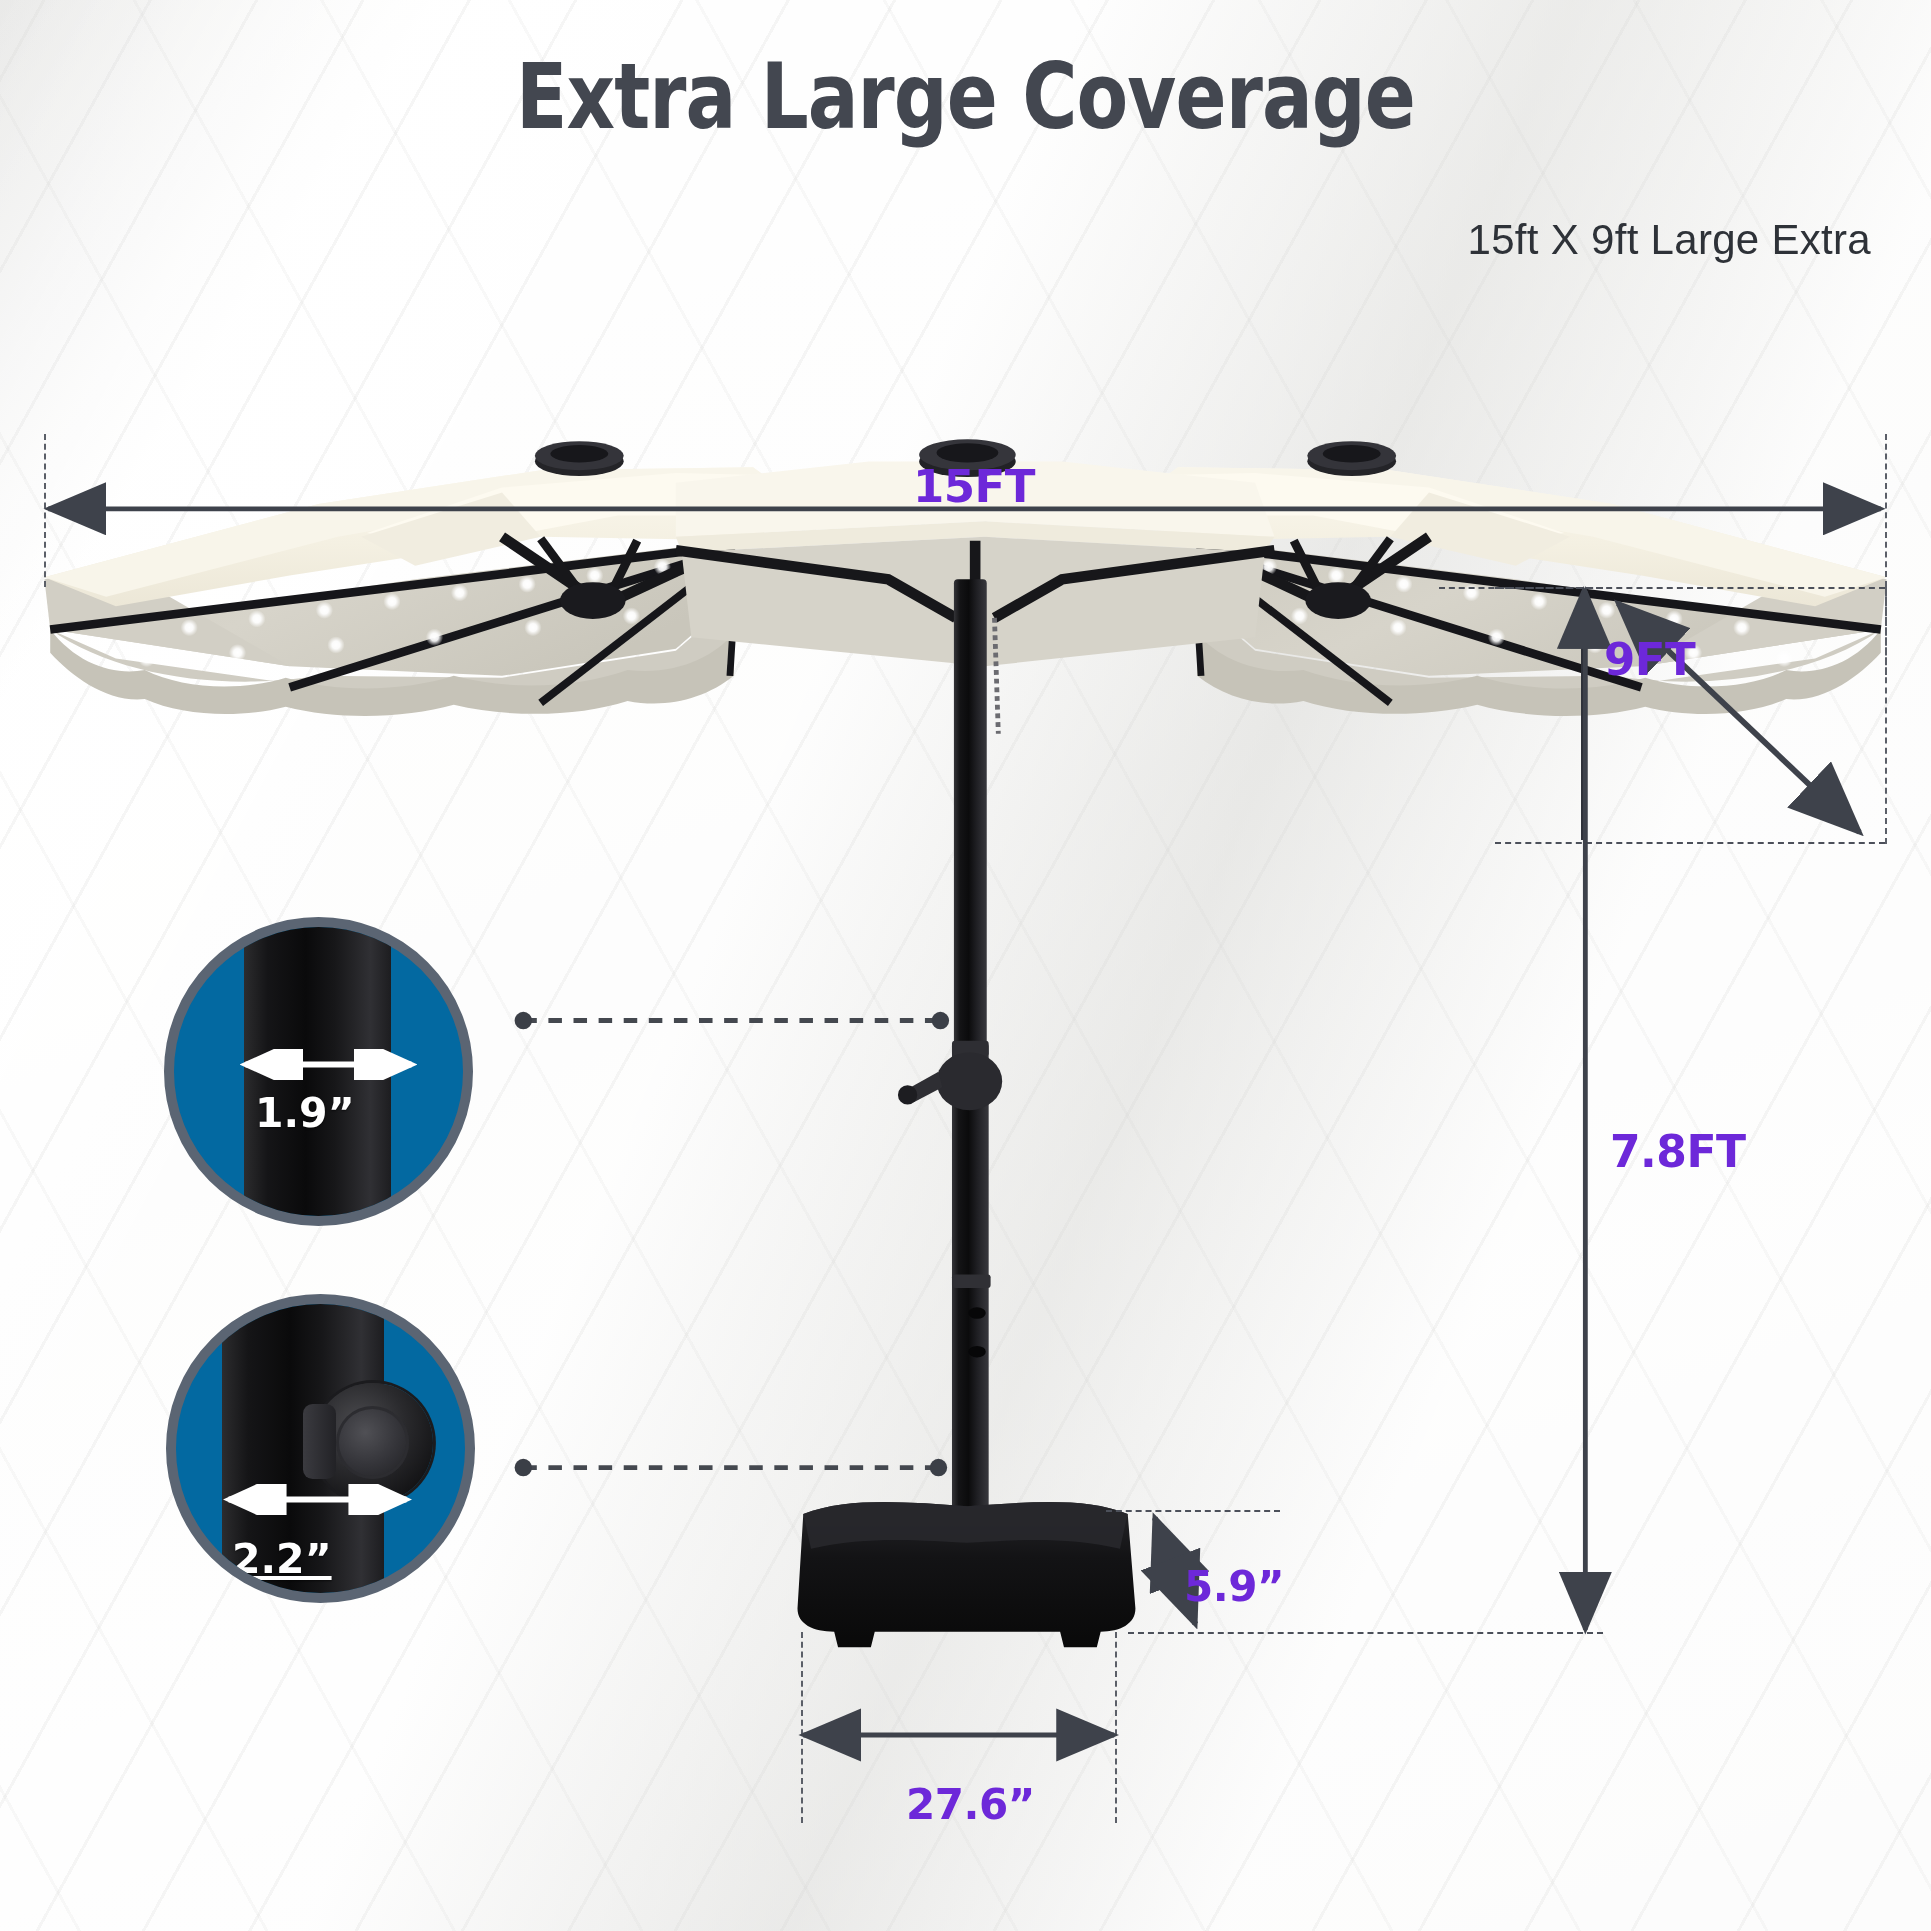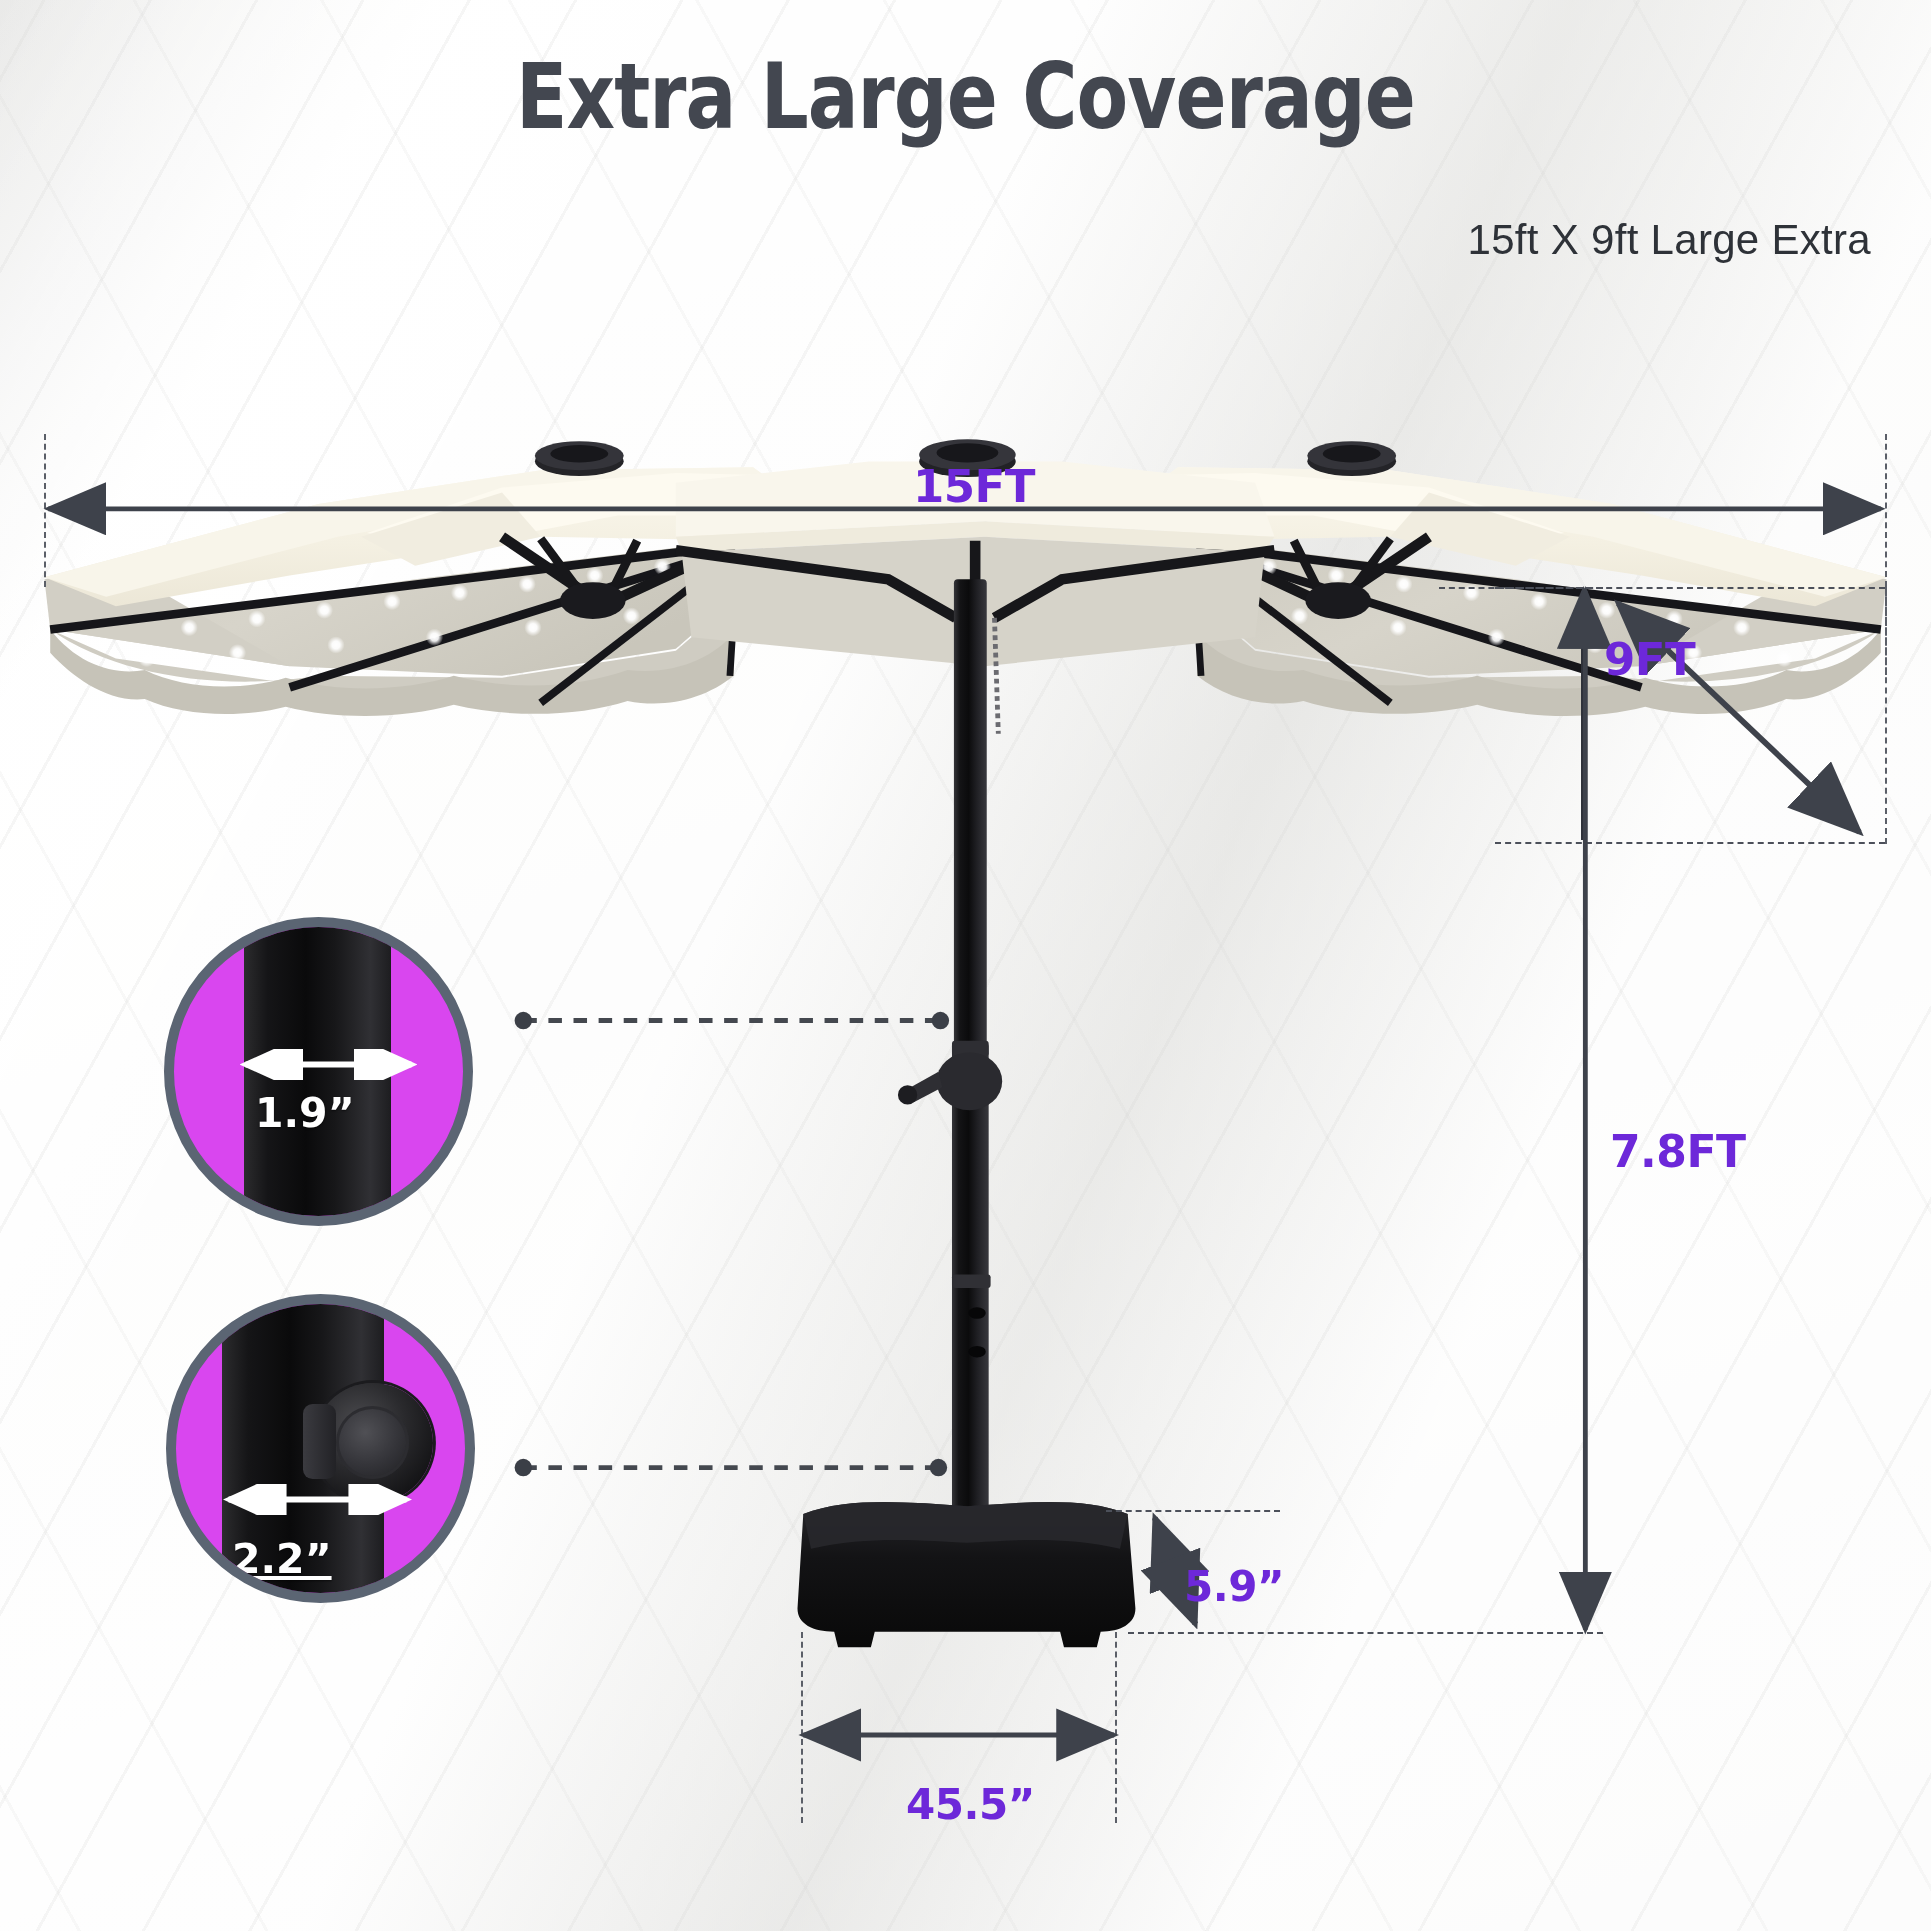--- a/index.html
+++ b/index.html
@@ -68,21 +68,21 @@
   }
 
   
   svg.ov{ position:absolute; left:0; top:0; width:1931px; height:1931px; overflow:visible; pointer-events:none; }
 
   
   .callout{
     position:absolute;
     border-radius:50%;
     border:10.6px solid #5b6573;
-    background:#d946ef;
+    background:#0369a1;
     overflow:hidden;
   }
   #callout-1{ left:164px; top:917px;  width:309px; height:309px; }
   #callout-2{ left:166px; top:1294px; width:309px; height:309px; }
 
   .c-pole{
     position:absolute; top:-13.5px; bottom:-13.5px;
     background:
       linear-gradient(90deg,#2c2c2e 0%,#151517 16%,#0a0a0b 42%,#171719 62%,#303034 86%,#1d1d20 100%);
   }
@@ -371,14 +371,14 @@
   <div class="c-val" id="c2-val">2.2”</div>
 </div>
 
 <div id="title">Extra Large Coverage</div>
 <div id="subtitle">15ft X 9ft Large Extra</div>
 
 <div class="dimlabel" id="lbl-15ft">15FT</div>
 <div class="dimlabel" id="lbl-9ft">9FT</div>
 <div class="dimlabel" id="lbl-78ft">7.8FT</div>
 <div class="dimlabel" id="lbl-59">5.9”</div>
-<div class="dimlabel" id="lbl-276">45.5”</div>
+<div class="dimlabel" id="lbl-276">27.6”</div>
 
 
 </body></html>

